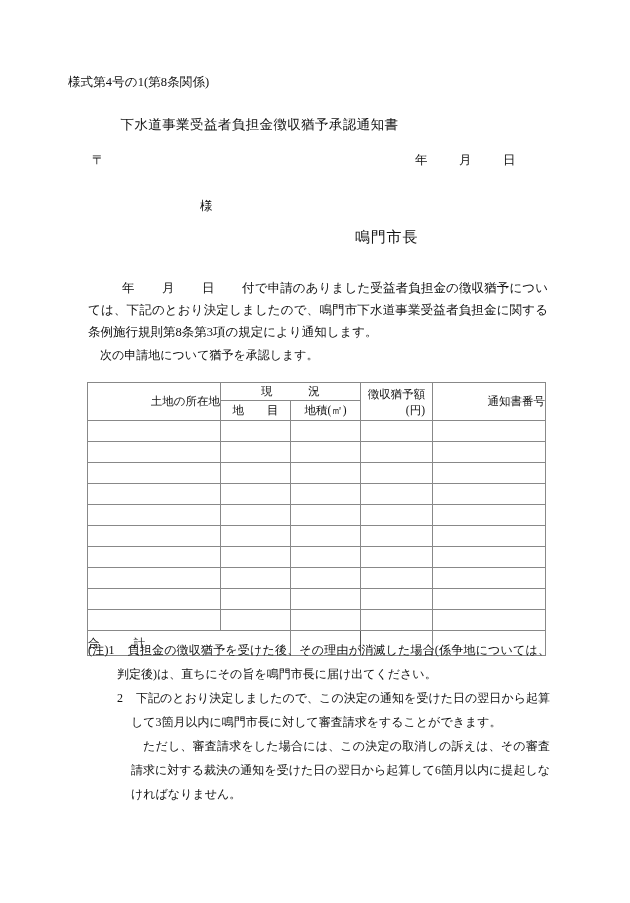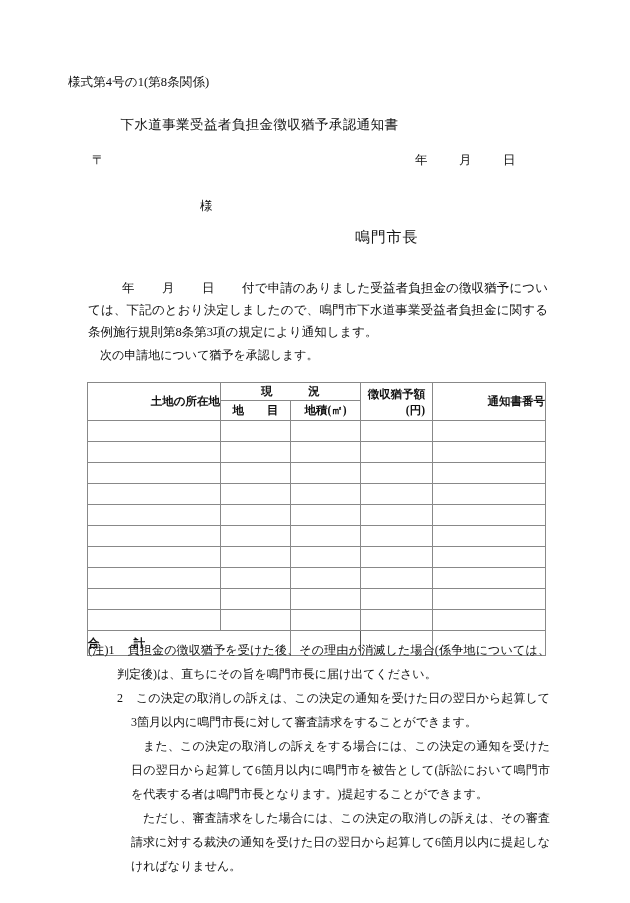--- a/index.html
+++ b/index.html
@@ -123,21 +123,21 @@
     top: 382px;
     width: 458px;
   }
   table.land {
     border-collapse: collapse;
     width: 458px;
     table-layout: fixed;
   }
   table.land td, table.land th {
     border: 1px solid #888888;
-    font-weight: bold;
+    font-weight: normal;
     font-size: 11.5px;
     padding: 0;
     vertical-align: middle;
   }
   .h-loc   { width: 133px; }
   .h-chi   { width: 70px;  }
   .h-area  { width: 70px;  }
   .h-amt   { width: 72px;  }
   .h-per   { width: 113px; }
 
@@ -334,18 +334,17 @@
           <td class="bold-box mid-left"></td>
           <td class="bold-box mid-right"></td>
           <td></td>
         </tr>
       </tbody>
     </table>
   </div>
 
   <div class="notes">
     <div class="note-row n1-block"><span>(注)</span><span>1</span><span class="gapnum"></span><span>負担金の徴収猶予を受けた後、その理由が消滅した場合(係争地については、判定後)は、直ちにその旨を鳴門市長に届け出てください。</span></div>
-    <div class="note-row n2-block" style="padding-left:43px;text-indent:-14px;"><span>2</span><span class="gapnum"></span><span>この決定の取消しの訴えは、この決定の通知を受けた日の翌日から起算して3箇月以内に鳴門市長に対して審査請求をすることができます。</span></div>
-    <div class="note-row" style="padding-left:43px;text-indent:12px;">また、この決定の取消しの訴えをする場合には、この決定の通知を受けた日の翌日から起算して6箇月以内に鳴門市を被告として(訴訟において鳴門市を代表する者は鳴門市長となります。)提起することができます。</div>
+    <div class="note-row n2-block" style="padding-left:43px;text-indent:-14px;"><span>2</span><span class="gapnum"></span><span>下記のとおり決定しましたので、この決定の通知を受けた日の翌日から起算して3箇月以内に鳴門市長に対して審査請求をすることができます。</span></div>
     <div class="note-row" style="padding-left:43px;text-indent:12px;">ただし、審査請求をした場合には、この決定の取消しの訴えは、その審査請求に対する裁決の通知を受けた日の翌日から起算して6箇月以内に提起しなければなりません。</div>
   </div>
 
 </div>
 
 </body></html>

